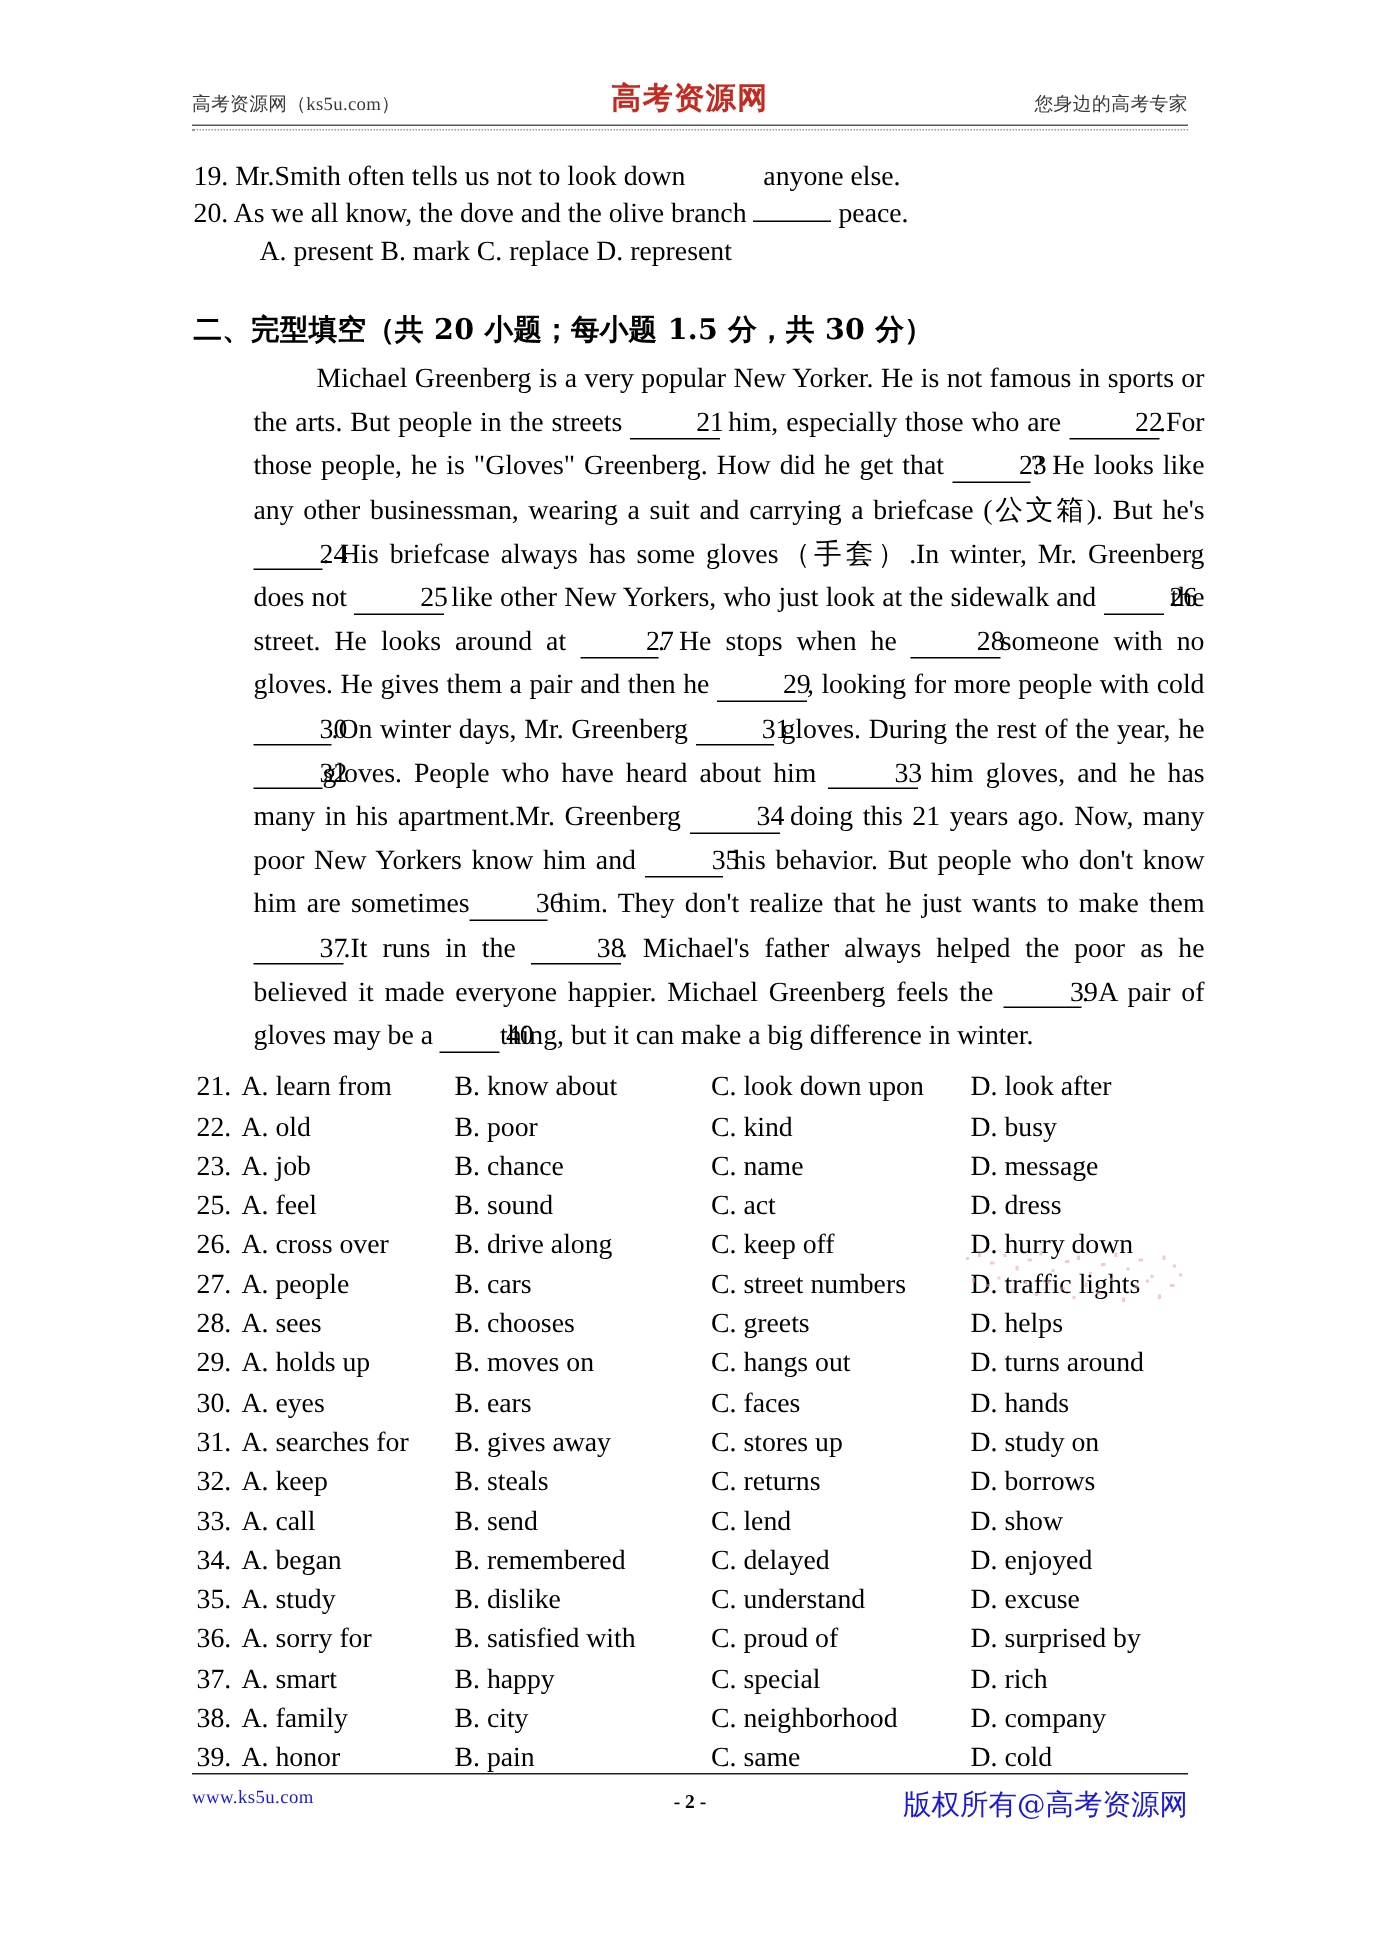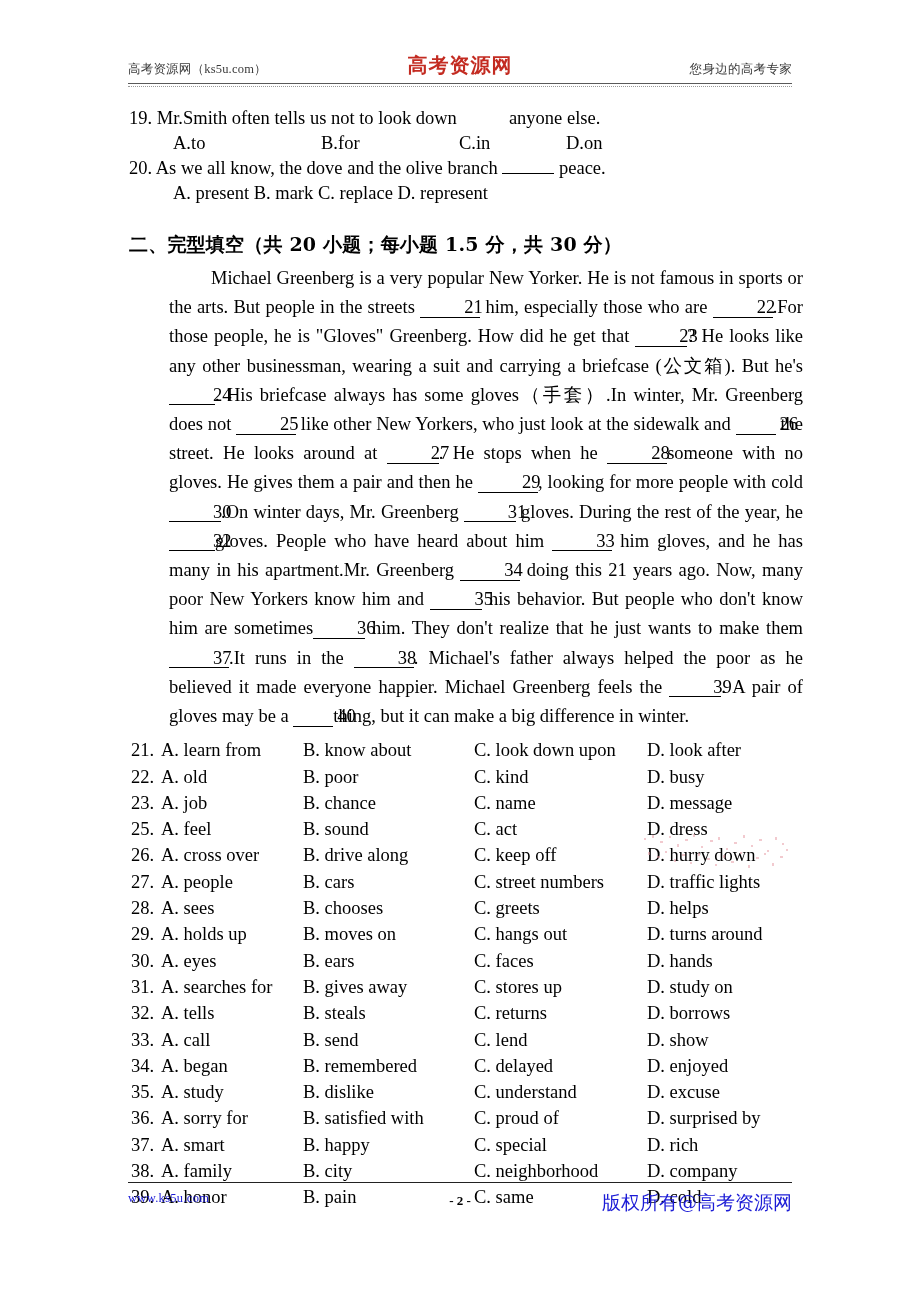--- a/index.html
+++ b/index.html
@@ -239,26 +239,20 @@
       <div class="hdr-right">您身边的高考专家</div>
     </div>
     <div class="hdr-rule"></div>
     <div class="hdr-rule2"></div>
   </div>
 
   <div class="content">
 
     <div class="q-line"><span>19. Mr.Smith often tells us not to look down</span><span class="blank-gap"></span><span>anyone else.</span></div>
 
-    <div class="q-choices">
-      <span class="ch" style="left:44px;">A.to</span>
-      <span class="ch" style="left:192px;">B.for</span>
-      <span class="ch" style="left:330px;">C.in</span>
-      <span class="ch" style="left:437px;">D.on</span>
-    </div>
 
     <div class="q-line"><span>20. As we all know, the dove and the olive branch</span>&nbsp;<span class="ul-blank"></span>&nbsp;<span>peace.</span></div>
 
     <div class="q-line" style="padding-left:44px;">A. present B. mark C. replace D. represent</div>
 
     <div class="section-head">二、完型填空（共 20 小题；每小题 1.5 分，共 30 分）</div>
 
     <div class="passage" id="passage-body">Michael Greenberg is a very popular New Yorker. He is not famous in sports or the arts. But people in the streets <span class="bk bk-w56">21</span> him, especially those who are <span class="bk bk-w56">22</span>.For those people, he is "Gloves" Greenberg. How did he get that <span class="bk bk-w48">23</span>? He looks like any other businessman, wearing a suit and carrying a briefcase (公文箱). But he's <span class="bk bk-w42">24</span>. His briefcase always has some gloves（手套）.In winter, Mr. Greenberg does not <span class="bk bk-w56">25</span> like other New Yorkers, who just look at the sidewalk and <span class="bk bk-w36">26</span> the street. He looks around at <span class="bk bk-w48">27</span>. He stops when he <span class="bk bk-w56">28</span>someone with no gloves. He gives them a pair and then he <span class="bk bk-w56">29</span>, looking for more people with cold <span class="bk bk-w48">30</span>.On winter days, Mr. Greenberg <span class="bk bk-w48">31</span> gloves. During the rest of the year, he <span class="bk bk-w42">32</span>gloves. People who have heard about him <span class="bk bk-w56">33</span> him gloves, and he has many in his apartment.Mr. Greenberg <span class="bk bk-w56">34</span> doing this 21 years ago. Now, many poor New Yorkers know him and <span class="bk bk-w48">35</span> his behavior. But people who don't know him are sometimes<span class="bk bk-w48">36</span> him. They don't realize that he just wants to make them <span class="bk bk-w56">37</span>.It runs in the <span class="bk bk-w56">38</span>. Michael's father always helped the poor as he believed it made everyone happier. Michael Greenberg feels the <span class="bk bk-w48">39</span>. A pair of gloves may be a <span class="bk bk-w36">40</span>thing, but it can make a big difference in winter.</div>
 
     <div class="options" id="options-body">
@@ -327,21 +321,21 @@
         </div>
         <div class="opt-row">
           <span class="opt-cell c-num">31.</span>
           <span class="opt-cell c-a">A. searches for</span>
           <span class="opt-cell c-b">B. gives away</span>
           <span class="opt-cell c-c">C. stores up</span>
           <span class="opt-cell c-d">D. study on</span>
         </div>
         <div class="opt-row">
           <span class="opt-cell c-num">32.</span>
-          <span class="opt-cell c-a">A. tells</span>
+          <span class="opt-cell c-a">A. keep</span>
           <span class="opt-cell c-b">B. steals</span>
           <span class="opt-cell c-c">C. returns</span>
           <span class="opt-cell c-d">D. borrows</span>
         </div>
         <div class="opt-row">
           <span class="opt-cell c-num">33.</span>
           <span class="opt-cell c-a">A. call</span>
           <span class="opt-cell c-b">B. send</span>
           <span class="opt-cell c-c">C. lend</span>
           <span class="opt-cell c-d">D. show</span>

